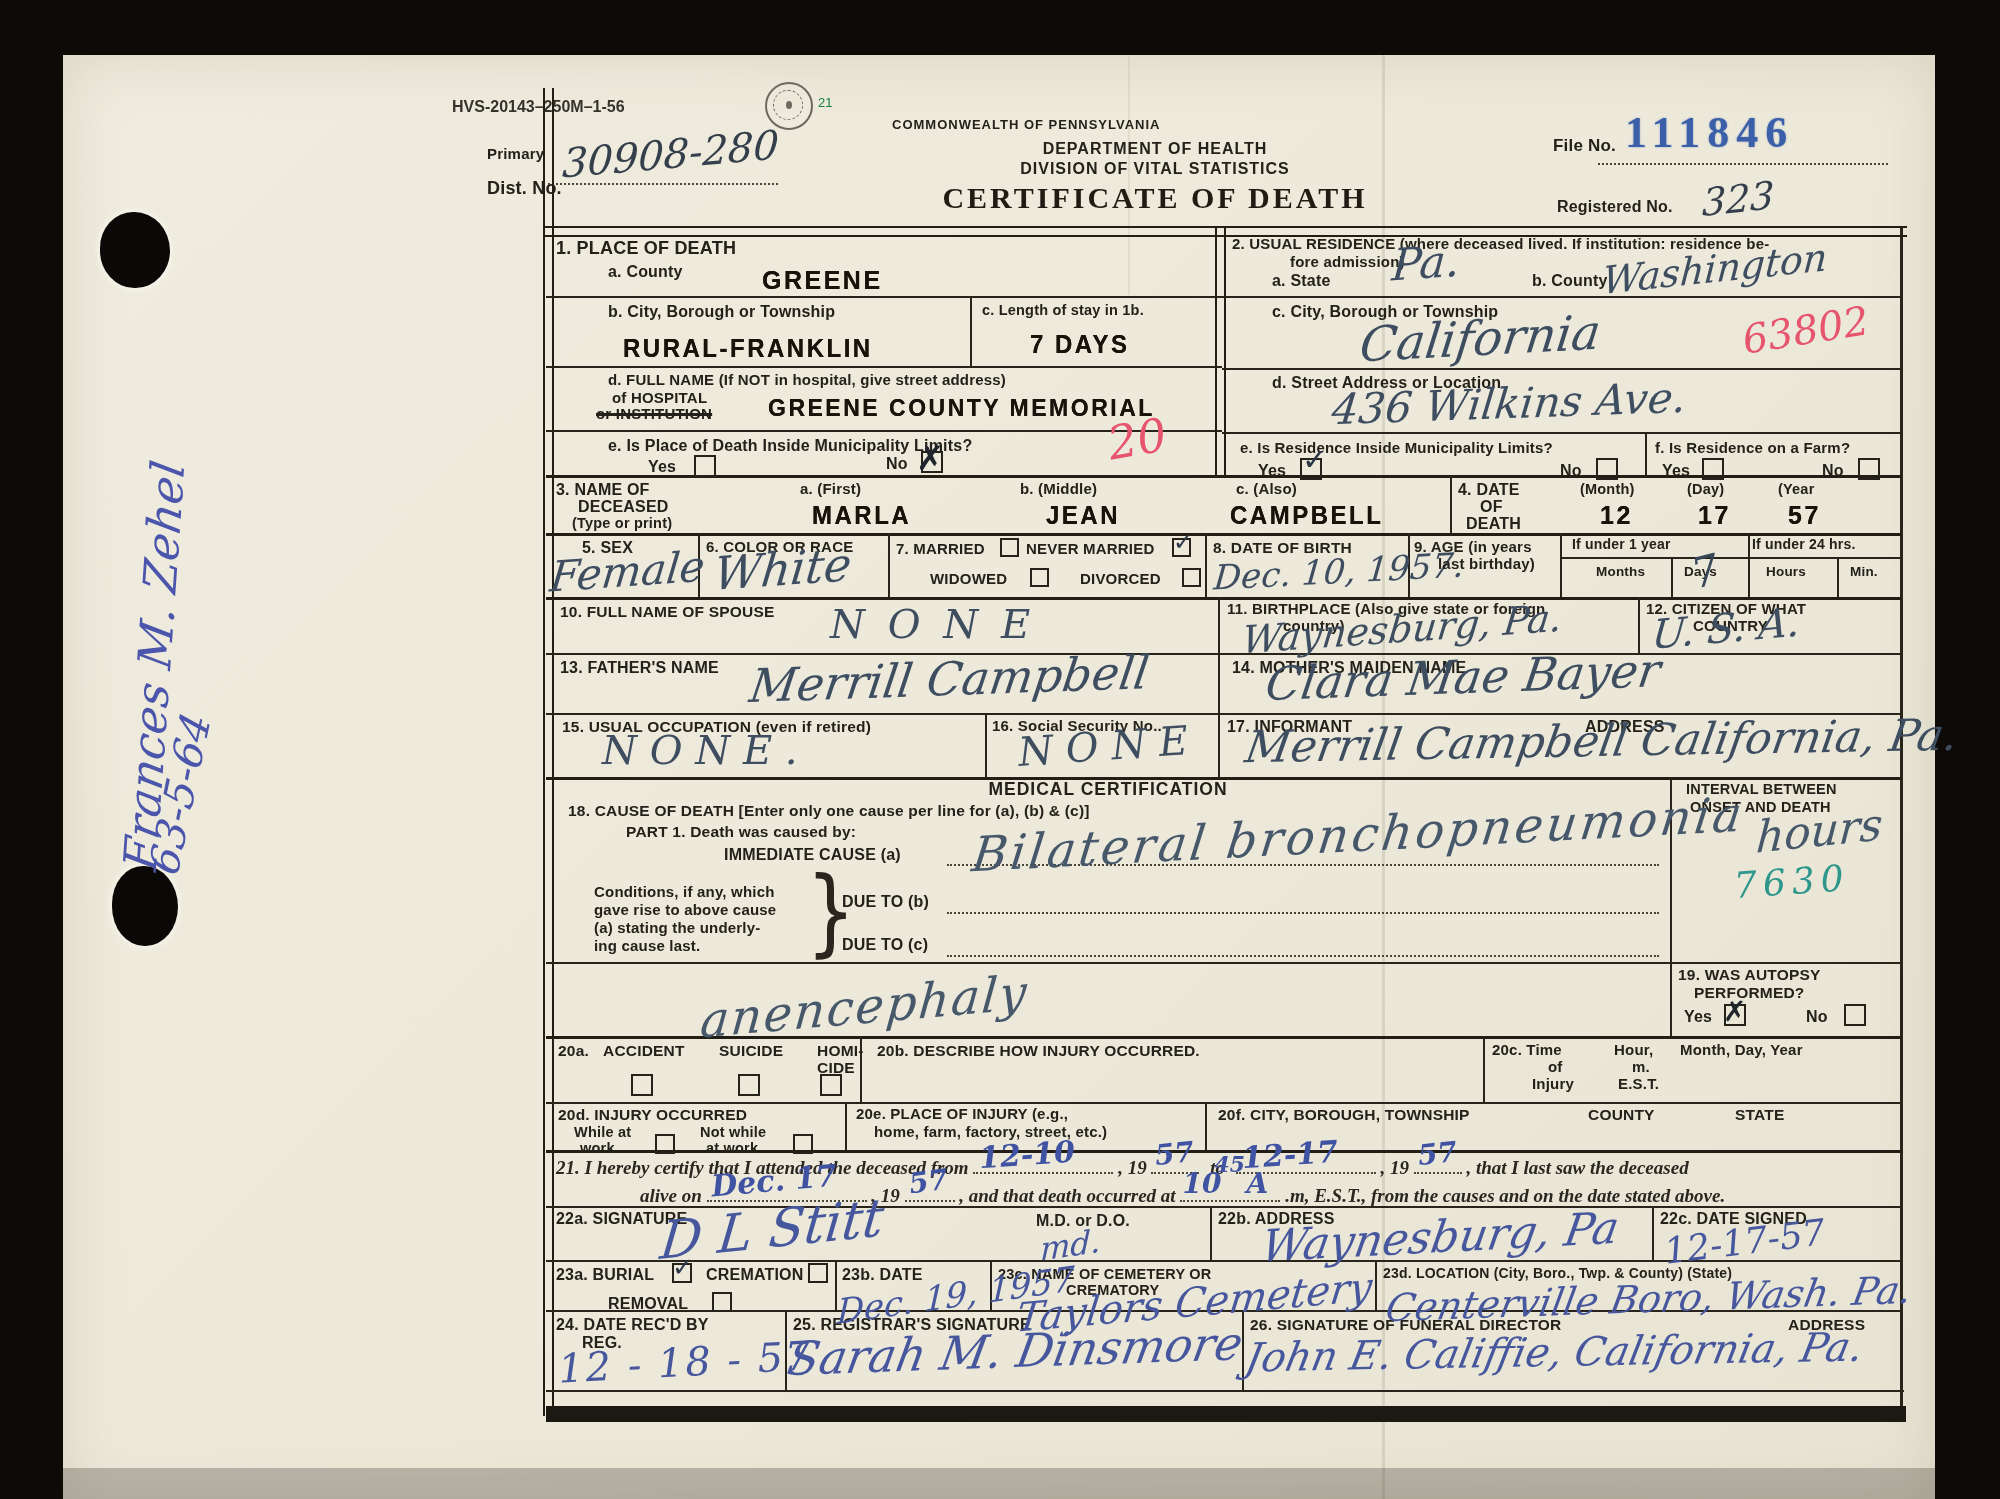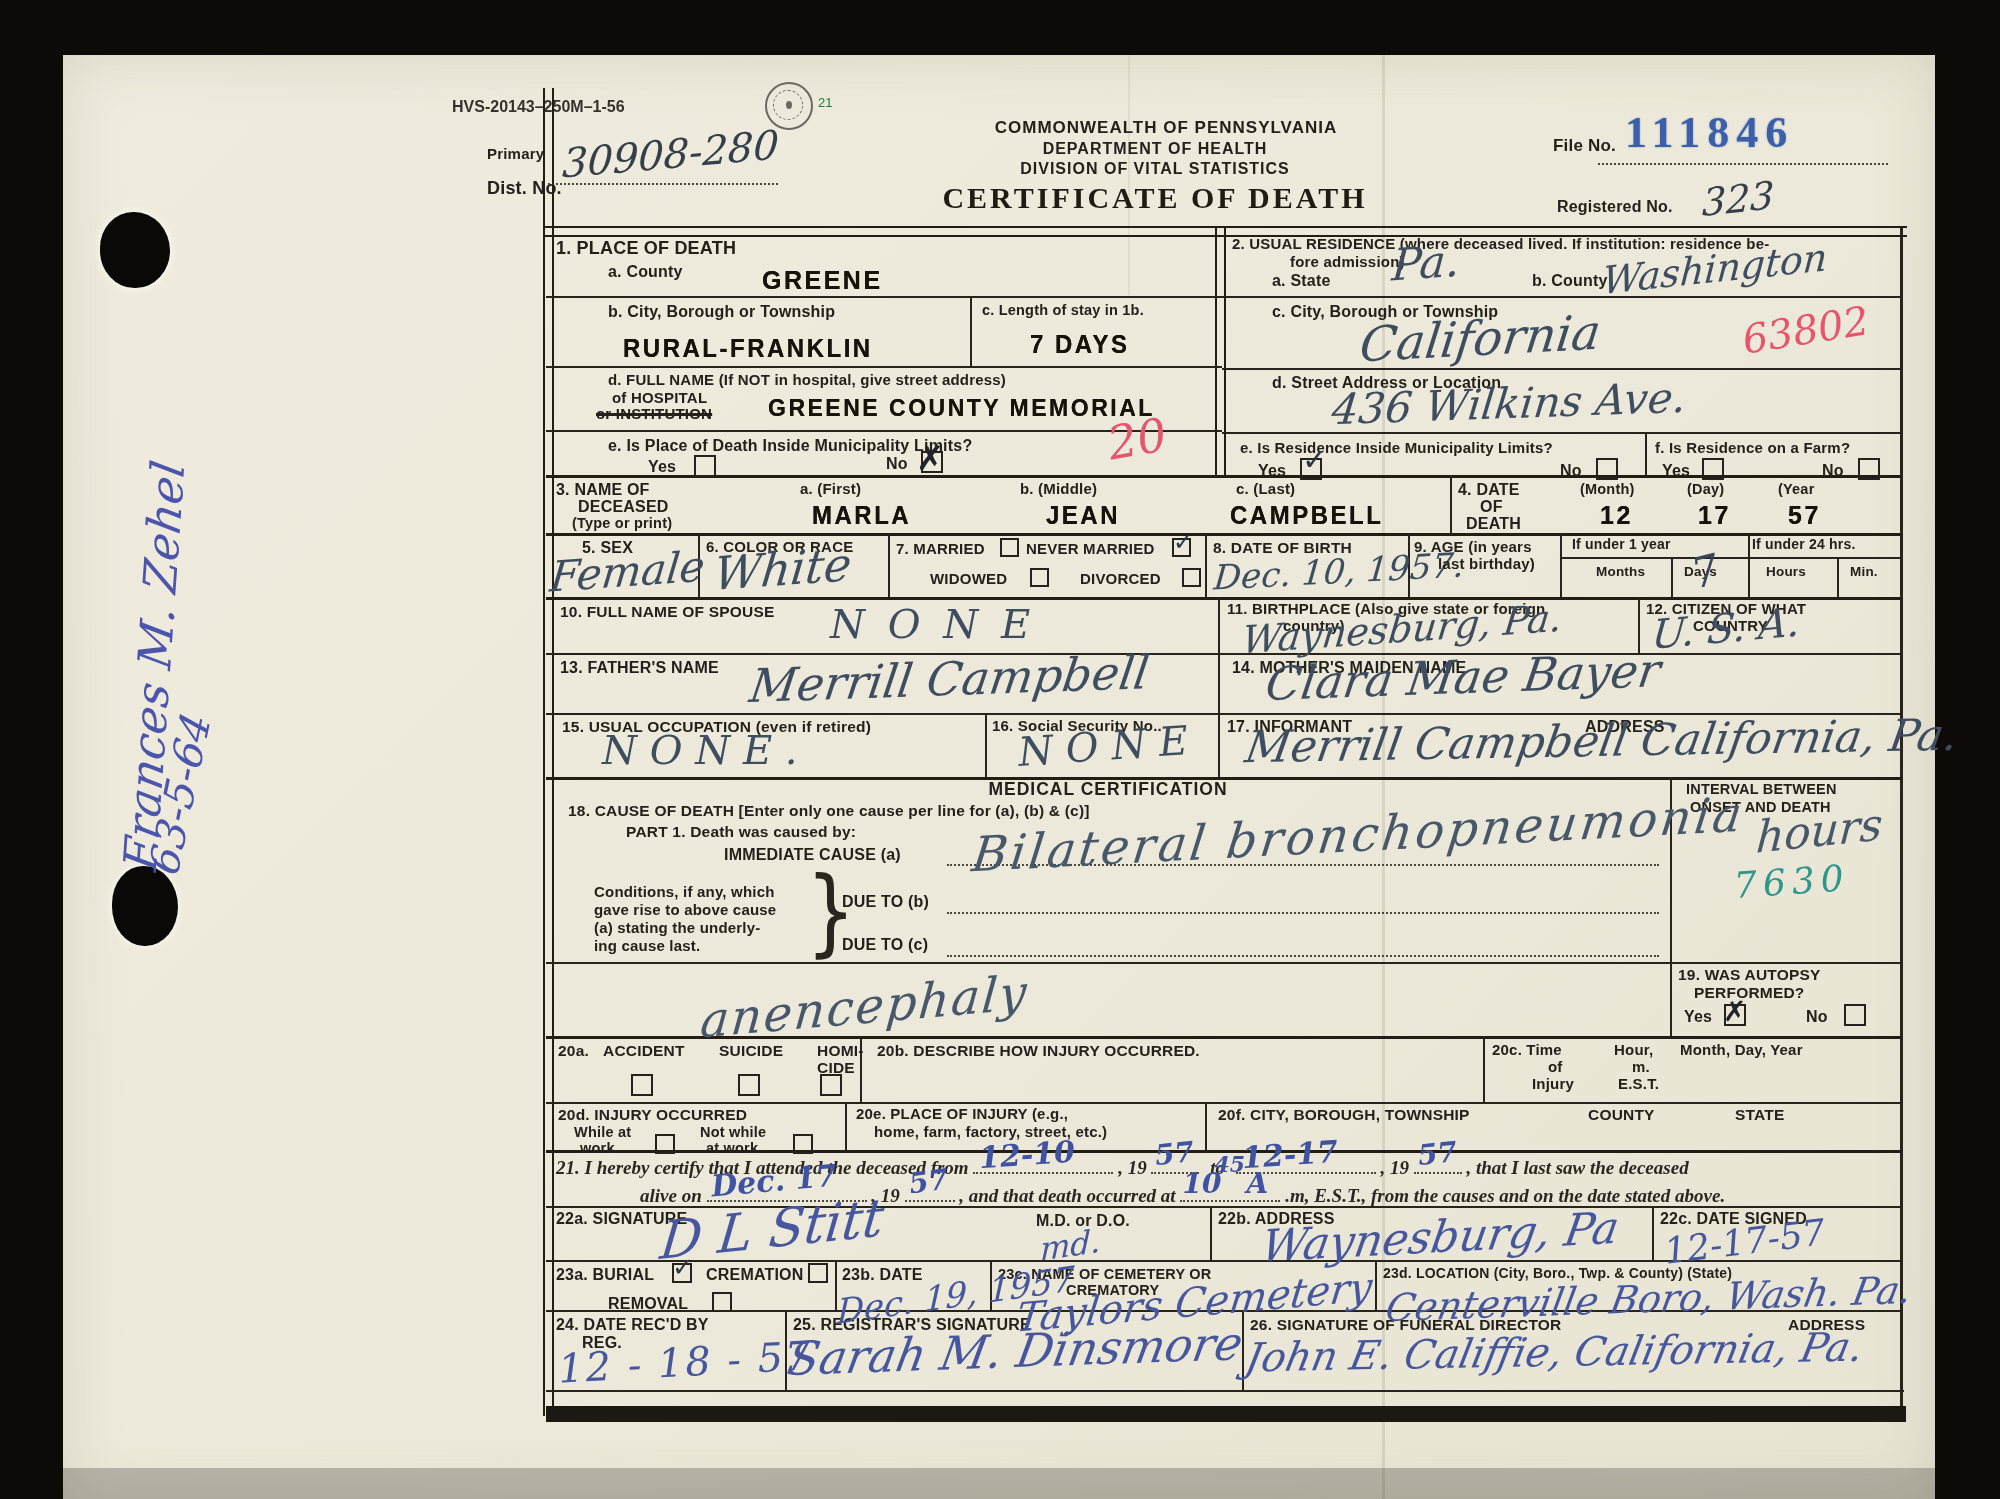--- a/index.html
+++ b/index.html
@@ -51,21 +51,21 @@
   <div class="abs hw" style="left:-165px;top:640px;width:640px;text-align:center;font-size:46px;color:#4a55ab;transform:rotate(-86deg) skewX(-6deg)">Frances M. Zehel</div>
   <div class="abs hw" style="left:0px;top:770px;width:360px;text-align:center;font-size:42px;color:#4a55ab;transform:rotate(-78deg) skewX(-6deg)">63-5-64</div>
 
   <span class="abs" style="left:452px;top:98px;font-size:16px;color:#35322b;font-weight:600">HVS-20143–250M–1-56</span>
   <div class="seal" style="left:765px;top:82px">
       <div class="in"></div>
       <div class="c"></div>
     </div>
   <span class="abs" style="left:818px;top:96px;font-size:13px;color:#15803d">21</span>
 
-  <span class="abs lbl" style="left:871px;top:118px;width:590px;text-align:center;font-size:17px;letter-spacing:1px">COMMONWEALTH  OF  PENNSYLVANIA</span>
+  <span class="abs lbl" style="left:892px;top:118px;width:590px;font-size:13px;letter-spacing:1px">COMMONWEALTH  OF  PENNSYLVANIA</span>
   <span class="abs lbl" style="left:860px;top:140px;width:590px;text-align:center;font-size:16px;letter-spacing:1px">DEPARTMENT  OF  HEALTH</span>
   <span class="abs lbl" style="left:860px;top:160px;width:590px;text-align:center;font-size:16px;letter-spacing:1px">DIVISION  OF  VITAL  STATISTICS</span>
   <span class="abs ser" style="left:860px;top:181px;width:590px;text-align:center;font-size:30px;font-weight:700;letter-spacing:3px;color:#201c14">CERTIFICATE  OF  DEATH</span>
 
   <span class="abs lbl" style="left:487px;top:146px;font-size:15px">Primary</span>
   <span class="abs lbl" style="left:487px;top:178px;font-size:18px">Dist. No.</span>
   <span class="abs hw" style="left:562px;top:132px;font-size:40px;transform:rotate(-5deg) skewX(-8deg);color:#353f4c">30908-280</span>
   <div class="dot" style="left:548px;top:183px;width:230px"></div>
 
   <span class="abs lbl" style="left:1553px;top:136px;font-size:17px">File No.</span>
@@ -174,21 +174,21 @@
   <span class="abs lbl" style="left:1822px;top:462px;font-size:16px">No</span>
   <span class="cb" style="left:1858px;top:458px"></span>
 
   <span class="abs lbl" style="left:556px;top:481px;font-size:16px">3. NAME OF</span>
   <span class="abs lbl" style="left:578px;top:498px;font-size:16px">DECEASED</span>
   <span class="abs lbl" style="left:572px;top:515px;font-size:14.5px">(Type or print)</span>
   <span class="abs lbl" style="left:800px;top:481px;font-size:15px">a. (First)</span>
   <span class="abs stamp" style="left:812px;top:503px;font-size:24px">MARLA</span>
   <span class="abs lbl" style="left:1020px;top:481px;font-size:15px">b. (Middle)</span>
   <span class="abs stamp" style="left:1046px;top:503px;font-size:24px">JEAN</span>
-  <span class="abs lbl" style="left:1236px;top:481px;font-size:15px">c. (Last)</span>
+  <span class="abs lbl" style="left:1236px;top:481px;font-size:15px">c. (Also)</span>
   <span class="abs stamp" style="left:1230px;top:503px;font-size:24px">CAMPBELL</span>
   <span class="abs lbl" style="left:1458px;top:481px;font-size:16px">4. DATE</span>
   <span class="abs lbl" style="left:1480px;top:498px;font-size:16px">OF</span>
   <span class="abs lbl" style="left:1466px;top:515px;font-size:16px">DEATH</span>
   <span class="abs lbl" style="left:1580px;top:481px;font-size:14.5px">(Month)</span>
   <span class="abs lbl" style="left:1687px;top:481px;font-size:14.5px">(Day)</span>
   <span class="abs lbl" style="left:1778px;top:481px;font-size:14.5px">(Year</span>
   <span class="abs stamp" style="left:1600px;top:501px;font-size:25px">12</span>
   <span class="abs stamp" style="left:1698px;top:501px;font-size:25px">17</span>
   <span class="abs stamp" style="left:1788px;top:501px;font-size:25px">57</span>

